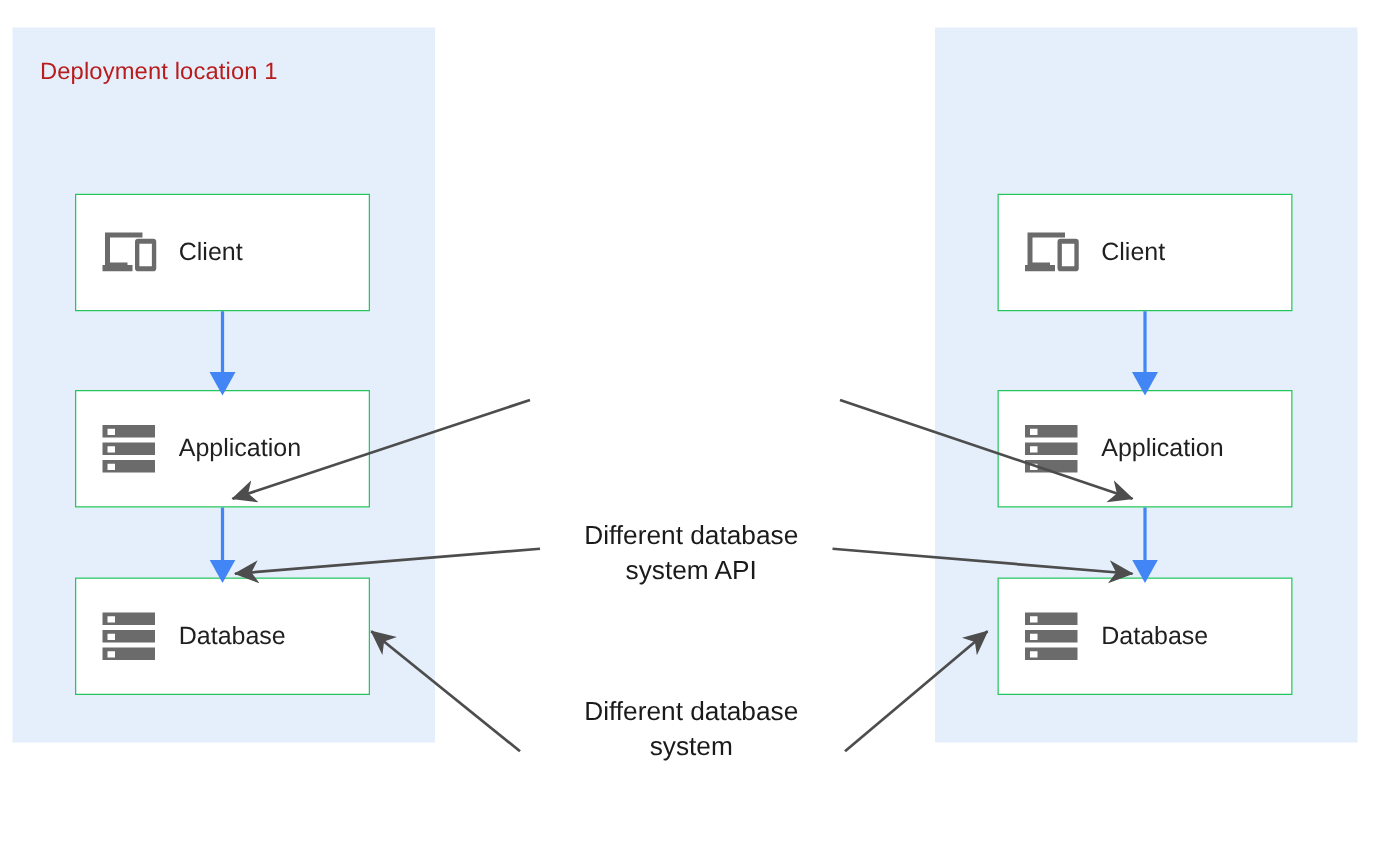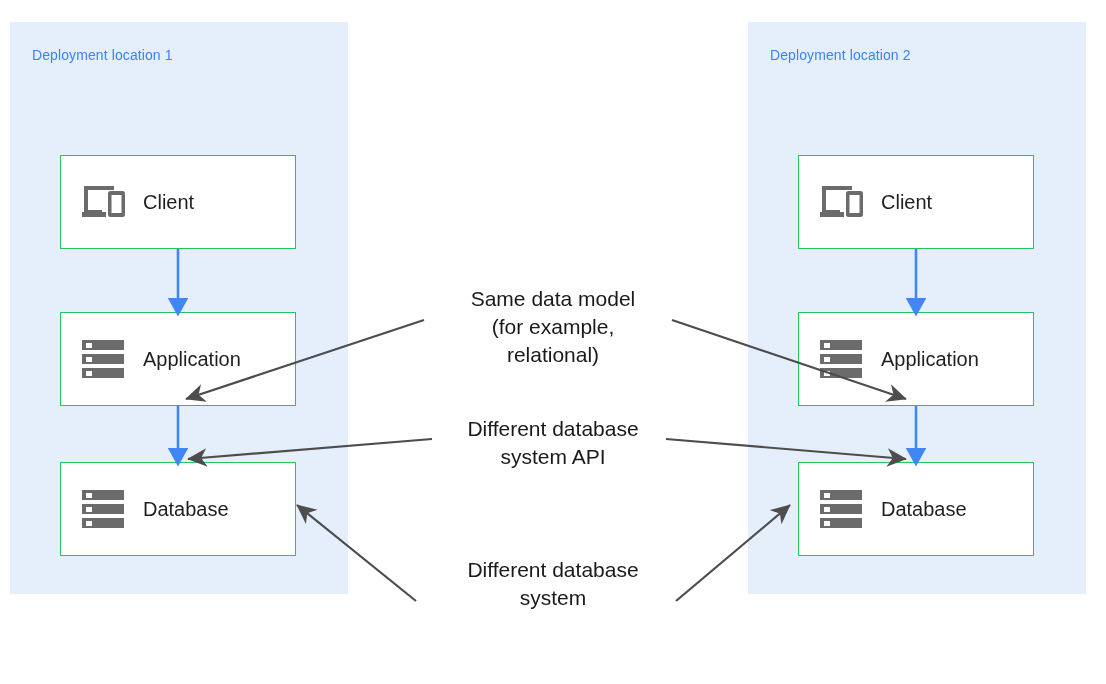--- a/index.html
+++ b/index.html
@@ -19,22 +19,22 @@
     left: 0; top: 0;
     width: 1106px;
     height: 684px;
   }
   .zone {
     position: absolute;
     background: #e5effb;
   }
   .zone-label {
     position: absolute;
-    font-size: 14px;
-    color: #3b82f6;
+    font-size: 19px;
+    color: #b91c1c;
     letter-spacing: 0.1px;
     white-space: nowrap;
   }
   .node {
     position: absolute;
     background: #ffffff;
     border: 1px solid #22c55e;
     box-sizing: border-box;
     display: flex;
     align-items: center;
@@ -112,21 +112,20 @@
         <rect x="2" y="16" width="42" height="10" fill="#6b6b6b"></rect>
         <rect x="6" y="19" width="6" height="5" fill="#ffffff"></rect>
         <rect x="2" y="30" width="42" height="10" fill="#6b6b6b"></rect>
         <rect x="6" y="33" width="6" height="5" fill="#ffffff"></rect>
       </svg>
     </span>
     <span class="node-label">Database</span>
   </div>
 
   <div class="zone" style="left:748px; top:22px; width:338px; height:572px;"></div>
-  <div class="zone-label" style="left:770px; top:47px;">Deployment location 2</div>
 
   <div class="node" style="left:798px; top:155px; width:236px; height:94px;">
     <span class="node-icon">
       <svg width="48" height="40" viewBox="0 0 48 40" aria-hidden="true">
         <path d="M4 4 h30 v4 H8 v20 h14 v4 H4 Z" fill="#6b6b6b"></path>
         <rect x="2" y="30" width="24" height="5" fill="#6b6b6b"></rect>
         <rect x="28" y="9" width="17" height="26" rx="2.5" fill="#6b6b6b"></rect>
         <rect x="31.5" y="13" width="10" height="18" fill="#ffffff"></rect>
       </svg>
     </span>
@@ -180,23 +179,20 @@
     <line x1="424" y1="320" x2="186" y2="399" stroke="#4d4d4d" stroke-width="2.2" marker-end="url(#grayHead)"></line>
     <line x1="672" y1="320" x2="906" y2="399" stroke="#4d4d4d" stroke-width="2.2" marker-end="url(#grayHead)"></line>
 
     <line x1="432" y1="439" x2="188" y2="459" stroke="#4d4d4d" stroke-width="2.2" marker-end="url(#grayHead)"></line>
     <line x1="666" y1="439" x2="906" y2="459" stroke="#4d4d4d" stroke-width="2.2" marker-end="url(#grayHead)"></line>
 
     <line x1="416" y1="601" x2="297" y2="505" stroke="#4d4d4d" stroke-width="2.2" marker-end="url(#grayHead)"></line>
     <line x1="676" y1="601" x2="790" y2="505" stroke="#4d4d4d" stroke-width="2.2" marker-end="url(#grayHead)"></line>
   </svg>
 
-  <div class="ann" style="left:423px; top:285px; width:260px;">Same data model
-(for example,
-relational)</div>
 
   <div class="ann" style="left:423px; top:415px; width:260px;">Different database
 system API</div>
 
   <div class="ann" style="left:423px; top:556px; width:260px;">Different database
 system</div>
 
 </div>
 
 </body></html>

